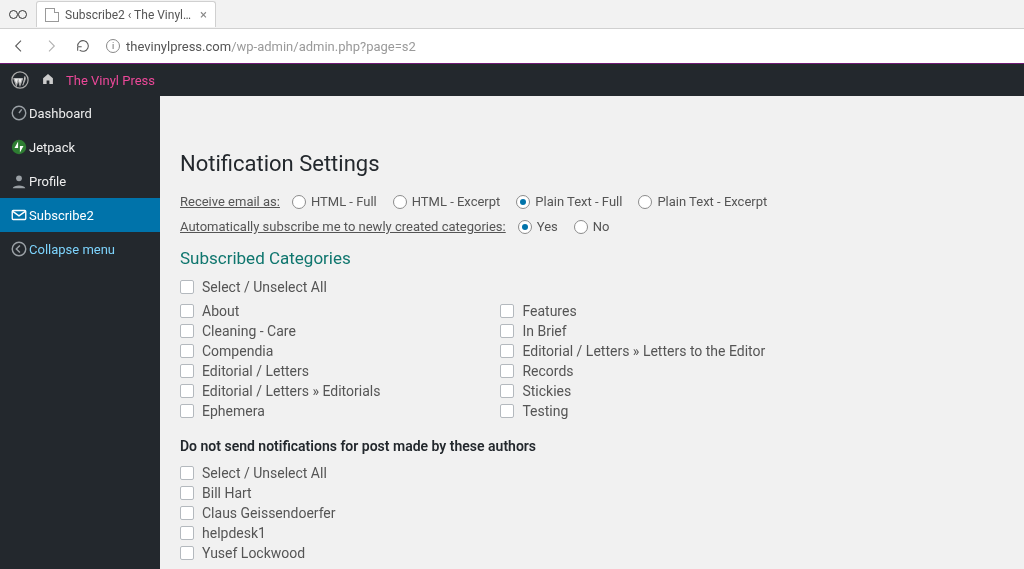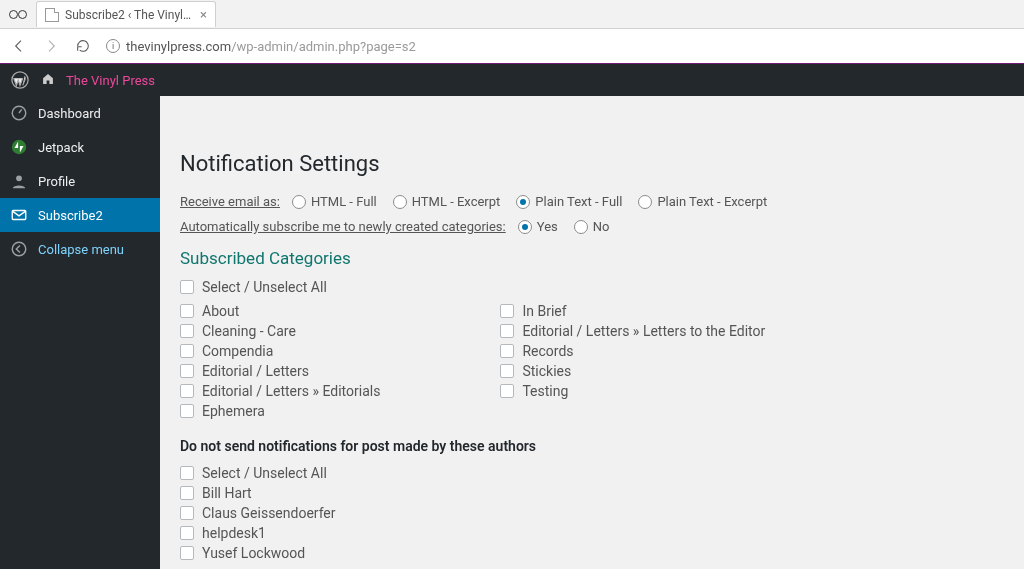--- a/index.html
+++ b/index.html
@@ -28,21 +28,21 @@
   
   .wp-adminbar { background: #23282d; height: 32px; display: flex; align-items: center; padding: 0 10px; color: #eee; gap: 10px; font-size: 13px; }
   .wp-logo { width: 20px; height: 20px; display:flex; align-items:center; justify-content:center; }
   .wp-logo svg { width: 18px; height: 18px; }
   .home-icon { width: 16px; height: 14px; }
   .site-name { color: #ec4899; }
 
   
   .wp-wrap { display: flex; height: calc(100vh - 95px); }
   .sidebar { width: 160px; background: #23282d; color: #eee; font-size: 13px; }
-  .sidebar .menu-item { display: flex; align-items: center; gap: 10px; padding: 8px 10px; color: #eee; cursor: pointer; text-align: right; }
+  .sidebar .menu-item { display: flex; align-items: center; gap: 1px; padding: 8px 10px; color: #eee; cursor: pointer; text-align: right; }
   .sidebar .menu-item .mi-icon { width: 18px; height: 18px; display:flex; align-items:center; justify-content:center; }
   .sidebar .menu-item.current { background: #0073aa; color: #fff; position: relative; }
   .sidebar .menu-item.current::after { content:""; position:absolute; right:-8px; top:50%; transform:translateY(-50%); border:8px solid transparent; border-right-color:#f1f1f1; }
   .sidebar .collapse { color: #7dd3fc; }
 
   .content { flex: 1; padding: 14px 20px 32px; overflow: auto; margin-top: 35px; }
   h1.page-title { font-size: 22px; font-weight: 400; color: #23282d; margin: 6px 0 18px; }
   h2.section-title { font-size: 17px; font-weight: 400; color: #0f766e; margin: 14px 0 10px; }
   h3.section-title { font-size: 14px; font-weight: 600; color: #23282d; margin: 18px 0 10px; }
 
@@ -232,20 +232,24 @@
             <span>Editorial / Letters » Editorials</span>
           </label>
         <label class="chk-opt">
             <span class="chk"></span>
             <span>Ephemera</span>
           </label>
       </div>
       <div class="cat-col">
         <label class="chk-opt">
             <span class="chk"></span>
+            <span>Features</span>
+          </label>
+        <label class="chk-opt">
+            <span class="chk"></span>
             <span>In Brief</span>
           </label>
         <label class="chk-opt">
             <span class="chk"></span>
             <span>Editorial / Letters » Letters to the Editor</span>
           </label>
         <label class="chk-opt">
             <span class="chk"></span>
             <span>Records</span>
           </label>

